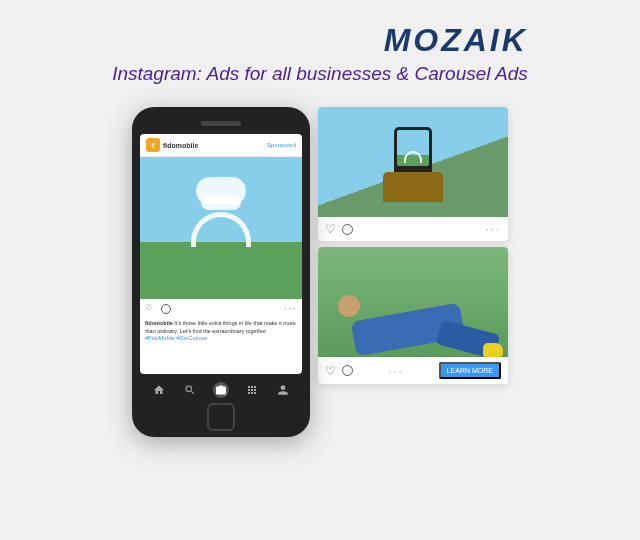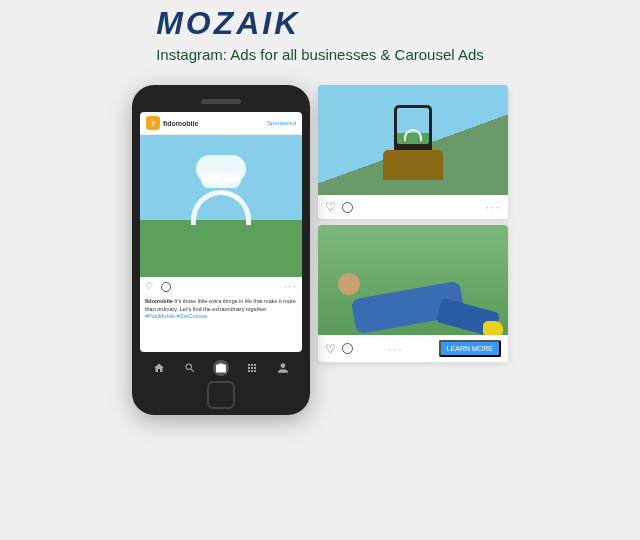--- a/index.html
+++ b/index.html
@@ -9,39 +9,40 @@
       height: 540px;
       background: #f0f0f0;
       font-family: Arial, sans-serif;
       overflow: hidden;
       display: flex;
       flex-direction: column;
       align-items: center;
     }
 
     .header {
-      text-align: left;
-      padding-top: 5px;
+      text-align: right;
+      padding-top: 22px;
       margin-bottom: 4px;
     }
 
     .logo {
       font-size: 32px;
       font-weight: 900;
       letter-spacing: 3px;
       color: #1a3a6b;
       text-transform: uppercase;
       font-style: italic;
     }
 
     .subtitle {
-      font-size: 15px;
-      color: #14532d;
+      font-size: 19px;
+      color: #4c1d95;
       margin-top: 4px;
       font-weight: 300;
+      font-style: italic;
     }
 
     .content-area {
       display: flex;
       align-items: flex-start;
       justify-content: center;
       margin-top: 18px;
       gap: 8px;
     }
 

